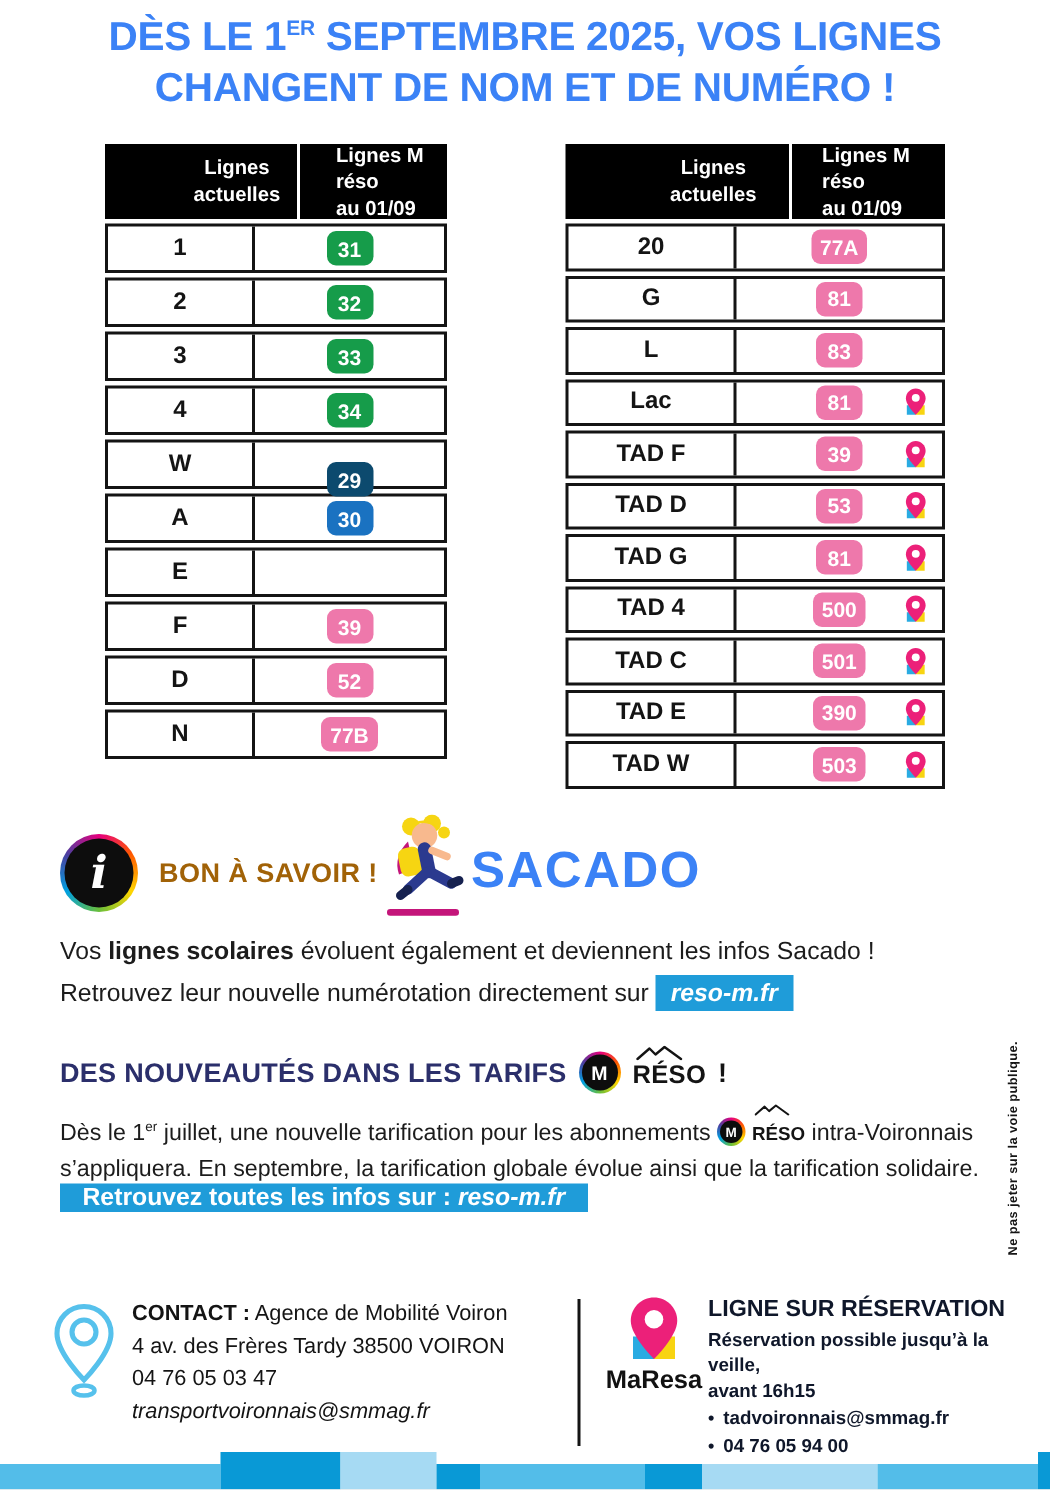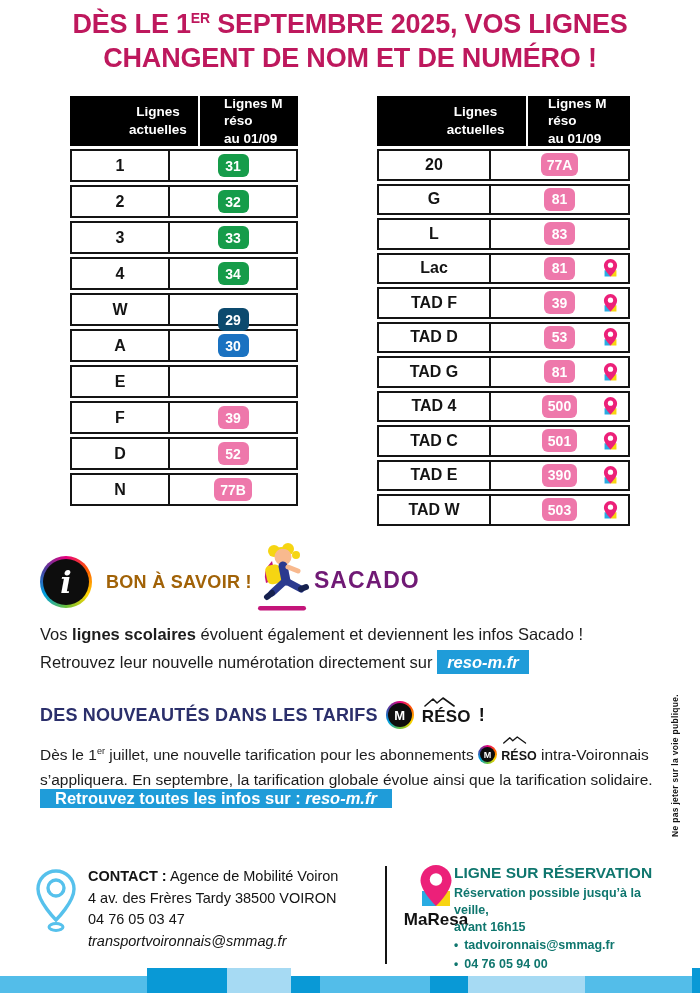--- a/index.html
+++ b/index.html
@@ -1,21 +1,21 @@
 <!DOCTYPE html>
 <html><head>
 <meta charset="utf-8">
 <style>
   html,body{margin:0;padding:0;background:#e8e8e8;}
   #poster{position:relative;width:700px;height:993px;background:#ffffff;
     font-family:"Liberation Sans",sans-serif;overflow:hidden;margin:0 auto;color:#111;}
 
   
   .title{position:absolute;top:8px;left:0;right:0;text-align:center;
-    font-size:27px;font-weight:700;color:#be185d;line-height:1.25;letter-spacing:-0.2px;}
+    font-size:27px;font-weight:700;color:#3b82f6;line-height:1.25;letter-spacing:-0.2px;}
   .title sup{font-size:14px;vertical-align:super;line-height:0;}
 
   
   .ltable{position:absolute;top:96px;}
   .ltable.left{left:70px;width:228px;}
   .ltable.right{left:377px;width:253px;}
   .thead{display:flex;background:#000;color:#fff;height:50px;font-weight:700;
     font-size:13.5px;line-height:1.3;margin-bottom:3px;}
   .thead .h1{display:flex;align-items:center;justify-content:center;text-align:center;
     white-space:pre-line;border-right:2px solid #fff;box-sizing:border-box;margin-left:48px;}
@@ -37,21 +37,21 @@
   .pin-slot svg{width:100%;height:100%;display:block;}
 
   
   .info-icon{position:absolute;left:40px;top:556px;width:52px;height:52px;border-radius:50%;
     background:conic-gradient(#e6007e,#ff5a00,#ffd500,#6abf3a,#00a0e0,#4b3fa0,#e6007e);}
   .info-inner{position:absolute;inset:3px;background:#0d0d0d;border-radius:50%;display:flex;
     align-items:center;justify-content:center;color:#fff;font:700 30px "DejaVu Serif",serif;font-style:italic;}
   .bon-heading{position:absolute;left:106px;top:572px;font-size:18px;font-weight:700;
     color:#a16207;letter-spacing:0.3px;}
   .sacado{position:absolute;left:252px;top:543px;display:flex;align-items:center;}
-  .sacado-word{font-size:23px;font-weight:700;color:#701a75;letter-spacing:1px;margin-left:4px;margin-top:0;}
+  .sacado-word{font-size:34px;font-weight:700;color:#3b82f6;letter-spacing:1px;margin-left:4px;margin-top:0;}
 
   .para1{position:absolute;left:40px;top:620px;font-size:16.5px;line-height:28px;color:#1c1c1c;}
   .reso-chip{background:#1f9cd9;color:#fff;font-style:italic;font-weight:700;padding:3px 10px;}
 
   
   .tarif-heading{position:absolute;left:40px;top:701px;display:flex;align-items:center;gap:8px;
     font-size:18px;font-weight:700;color:#2b2f6b;letter-spacing:0.2px;}
   .m-icon{position:relative;border-radius:50%;
     background:conic-gradient(#e6007e,#ff5a00,#ffd500,#6abf3a,#00a0e0,#4b3fa0,#e6007e);flex:0 0 auto;}
   .m-icon.big{width:28px;height:28px;}
@@ -74,21 +74,21 @@
   .banner i{font-style:italic;}
 
   
   .f-divider{position:absolute;left:385px;top:866px;width:2px;height:98px;background:#141414;}
   .contact-pin{position:absolute;left:34px;top:868px;width:44px;height:66px;}
   .contact-text{position:absolute;left:88px;top:866px;font-size:14.5px;line-height:21.5px;color:#141414;}
   .contact-text .em{font-style:italic;}
   .maresa{position:absolute;left:402px;top:864px;width:68px;text-align:center;}
   .maresa svg{width:40px;height:44px;display:block;margin:0 auto;}
   .maresa-word{font-size:17px;font-weight:700;color:#111;margin-top:2px;}
-  .resa-text{position:absolute;left:454px;top:864px;width:200px;color:#0f766e;}
+  .resa-text{position:absolute;left:472px;top:864px;width:200px;color:#0f172a;}
   .resa-heading{font-size:15.5px;font-weight:700;margin-bottom:3px;}
   .resa-line{font-size:12.5px;font-weight:700;line-height:17px;}
   .resa-bullet{font-size:12.5px;font-weight:700;line-height:19px;display:flex;gap:6px;}
   .resa-bullet .dot{font-size:12px;}
 
   .side-note{position:absolute;right:20px;top:694px;writing-mode:vertical-rl;transform:rotate(180deg);
     font-size:8.5px;font-weight:700;color:#141414;letter-spacing:0.3px;}
 
   .stripe{position:absolute;left:0;bottom:0;width:700px;height:25px;display:flex;align-items:flex-end;}
   .stripe .seg{height:17px;} .stripe .seg.tall{height:25px;}

